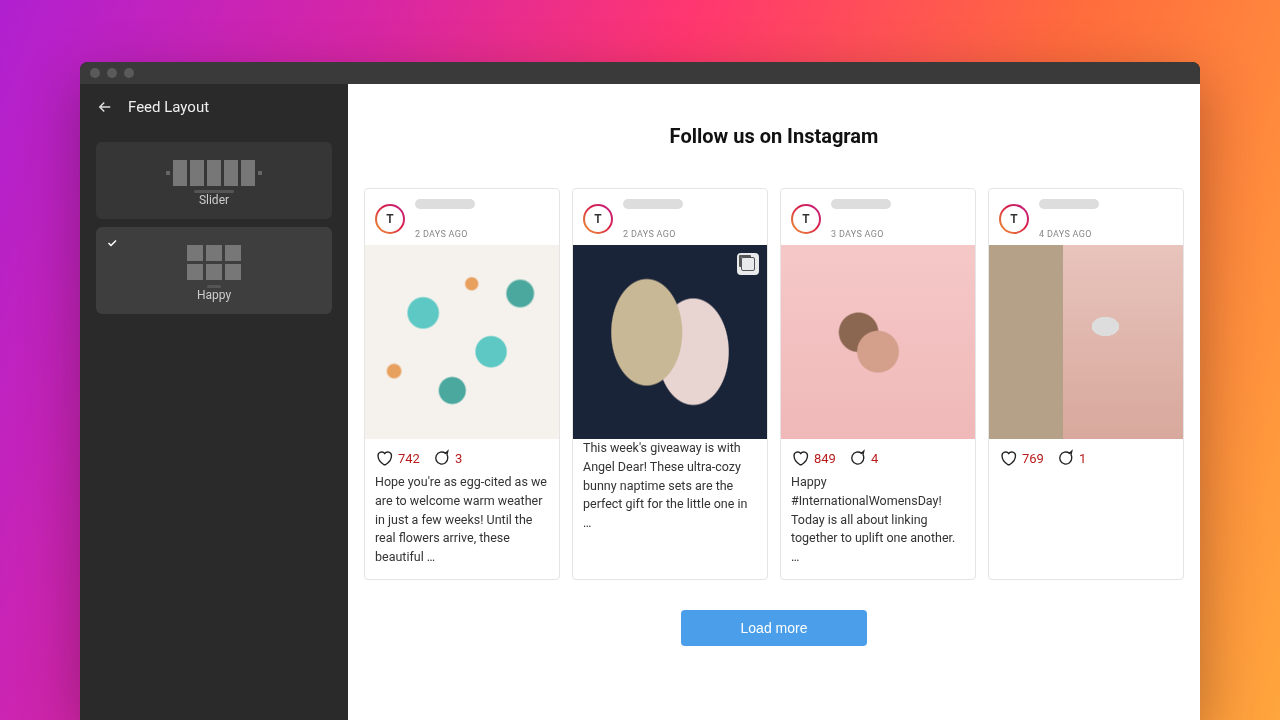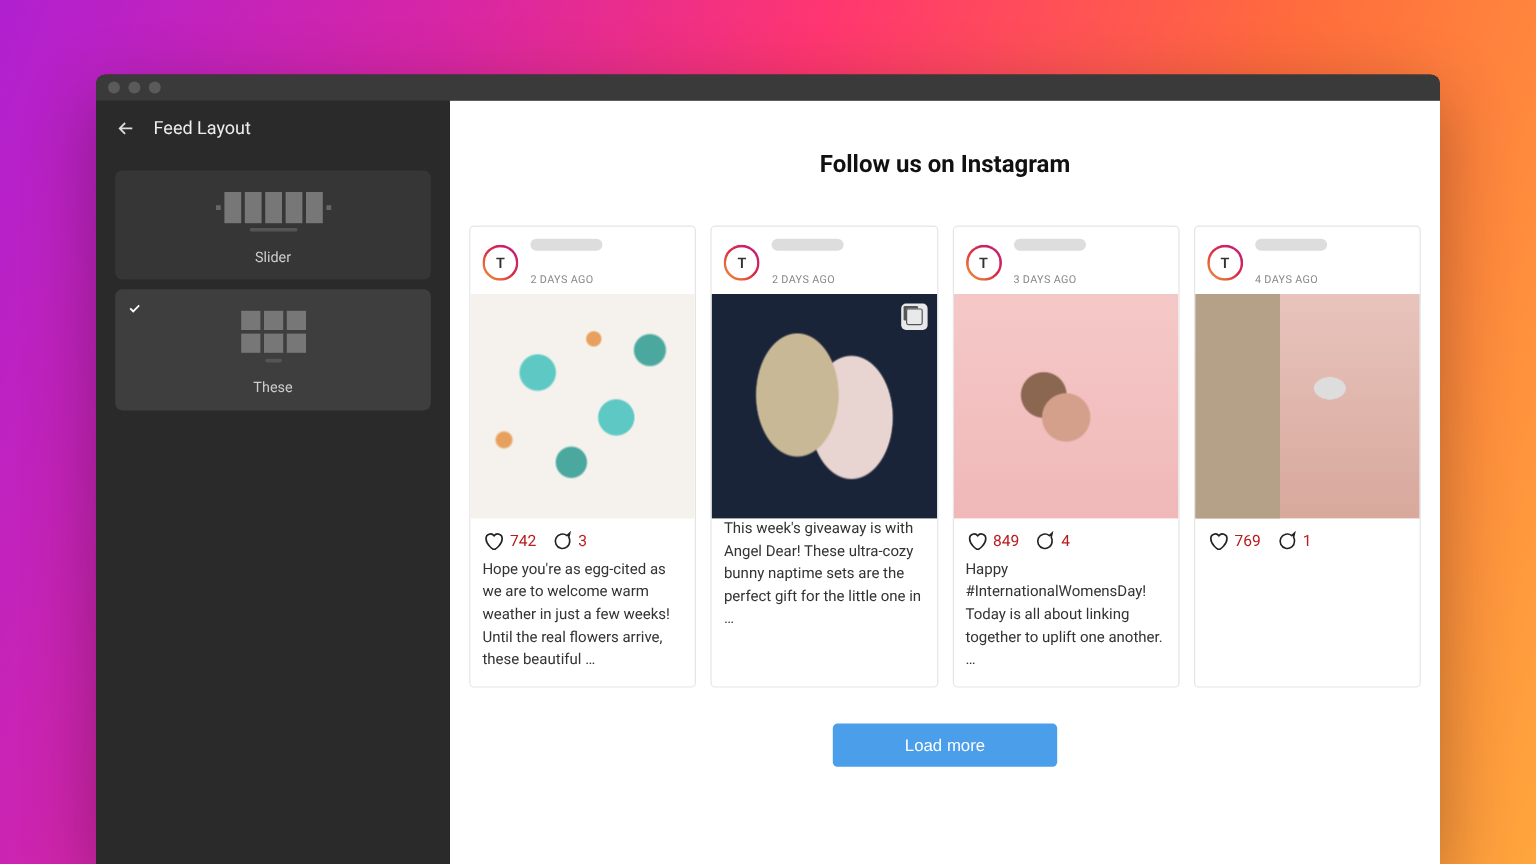--- a/index.html
+++ b/index.html
@@ -25,21 +25,21 @@
   height: 22px;
   background: #3a3a3a;
   display: flex;
   align-items: center;
   padding: 0 10px;
   gap: 7px;
 }
 .dot { width: 10px; height: 10px; border-radius: 50%; background: #5a5a5a; }
 .body { flex: 1; display: flex; min-height: 0; }
 .sidebar {
-  width: 295px;
+  width: 268px;
   background: #2a2a2a;
   color: #ddd;
   display: flex;
   flex-direction: column;
 }
 .sidebar-header {
   display: flex;
   align-items: center;
   gap: 14px;
   padding: 14px 16px;
@@ -48,21 +48,20 @@
 }
 .back-arrow { width: 18px; height: 18px; display: flex; align-items: center; justify-content: center; cursor: pointer; }
 .layout-options { padding: 12px 16px; display: flex; flex-direction: column; gap: 8px; }
 .layout-card {
   background: #363636;
   border-radius: 6px;
   padding: 18px 12px 12px 12px;
   display: flex;
   flex-direction: column;
   align-items: center;
-  gap: 14px;
   position: relative;
   cursor: pointer;
 }
 .layout-card.selected { background: #3e3e3e; }
 .check-badge {
   position: absolute;
   top: 8px;
   left: 8px;
   width: 16px; height: 16px;
   display: flex; align-items: center; justify-content: center;
@@ -213,21 +212,21 @@
             <div class="grid-thumb">
               <div class="sq"></div>
                 <div class="sq"></div>
                 <div class="sq"></div>
               <div class="sq"></div>
                 <div class="sq"></div>
                 <div class="sq"></div>
             </div>
             <div class="grid-line"></div>
           </div>
-          <div class="layout-label">These</div>
+          <div class="layout-label">Happy</div>
         </div>
       </div>
     </div>
 
     <div class="main">
       <div class="feed-title">Follow us on Instagram</div>
       <div class="cards">
 
         <div class="card">
           <div class="card-header">

